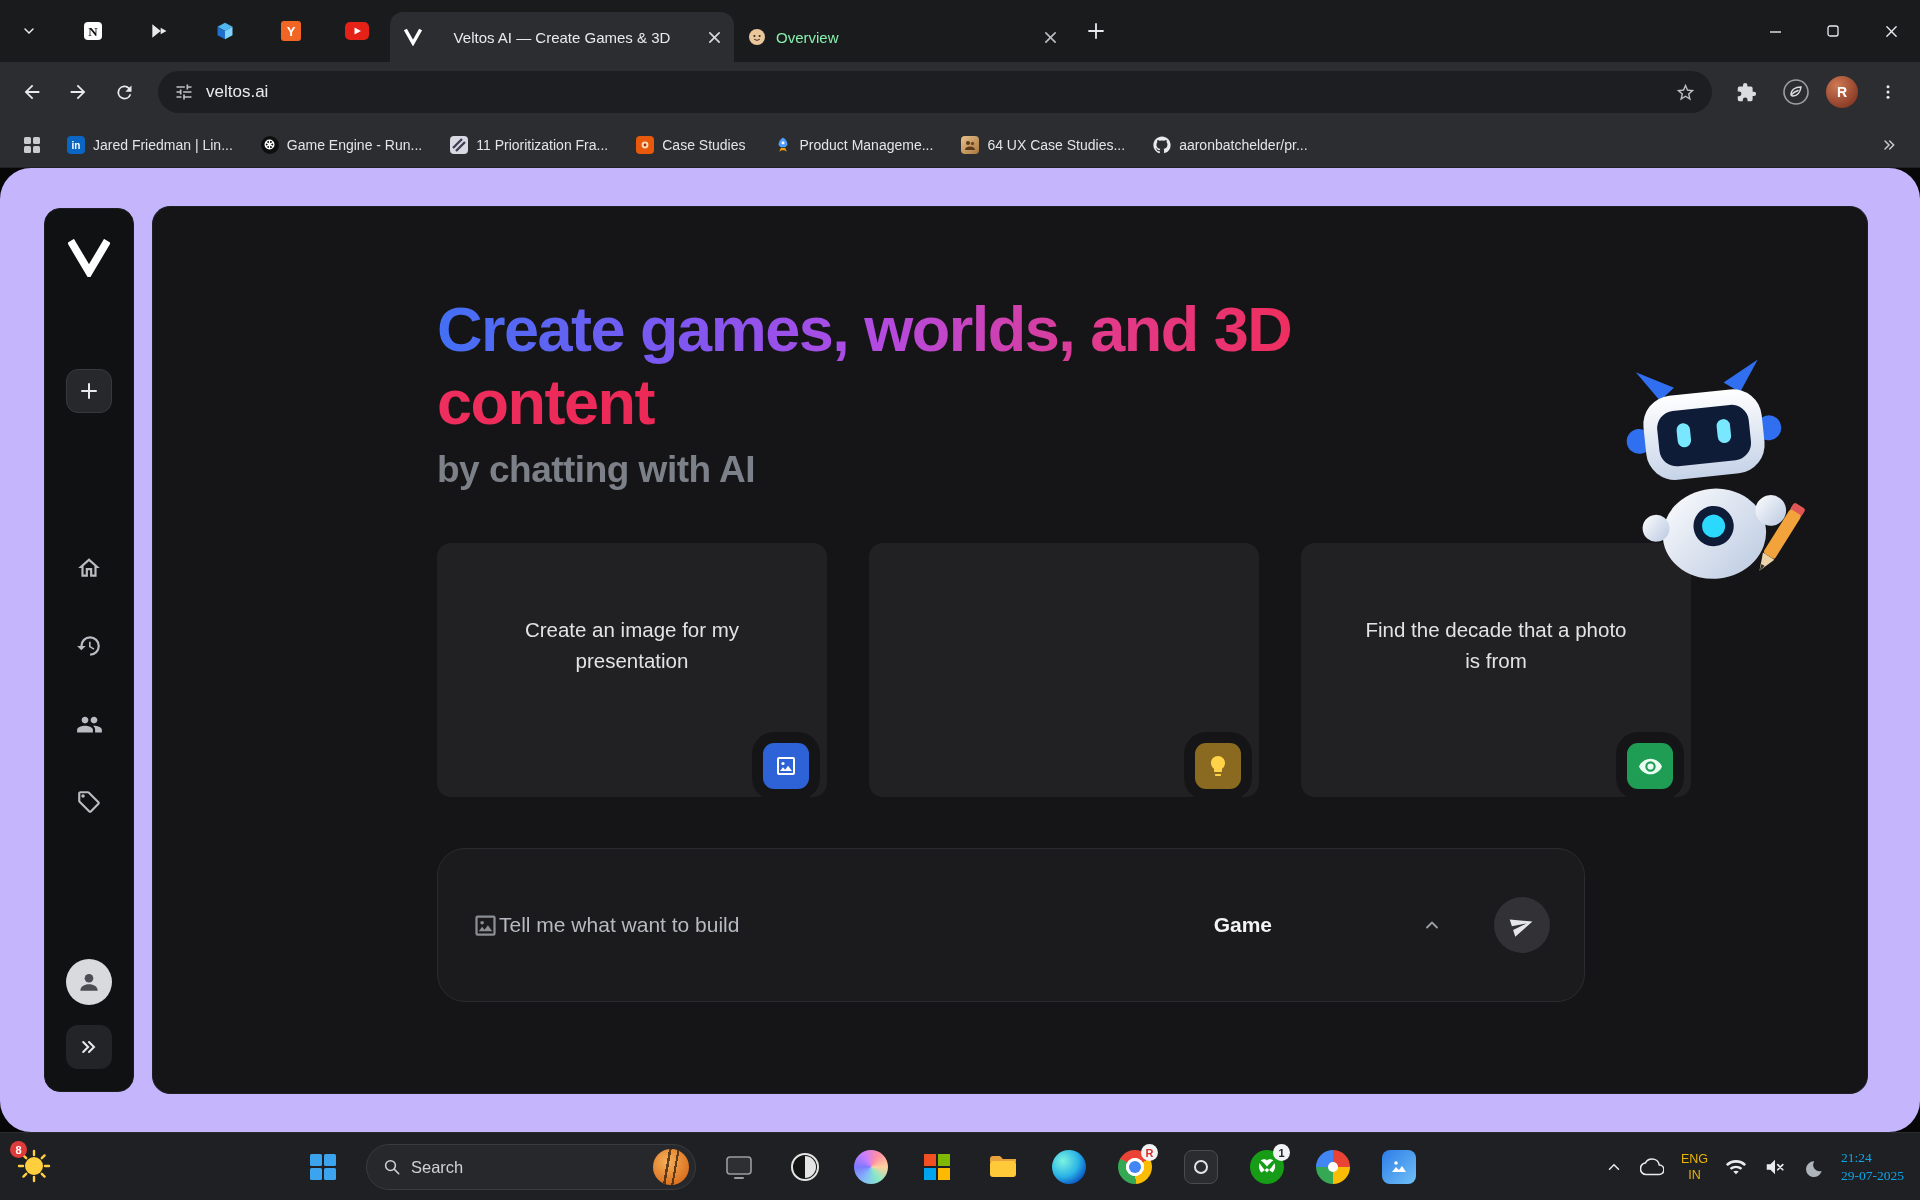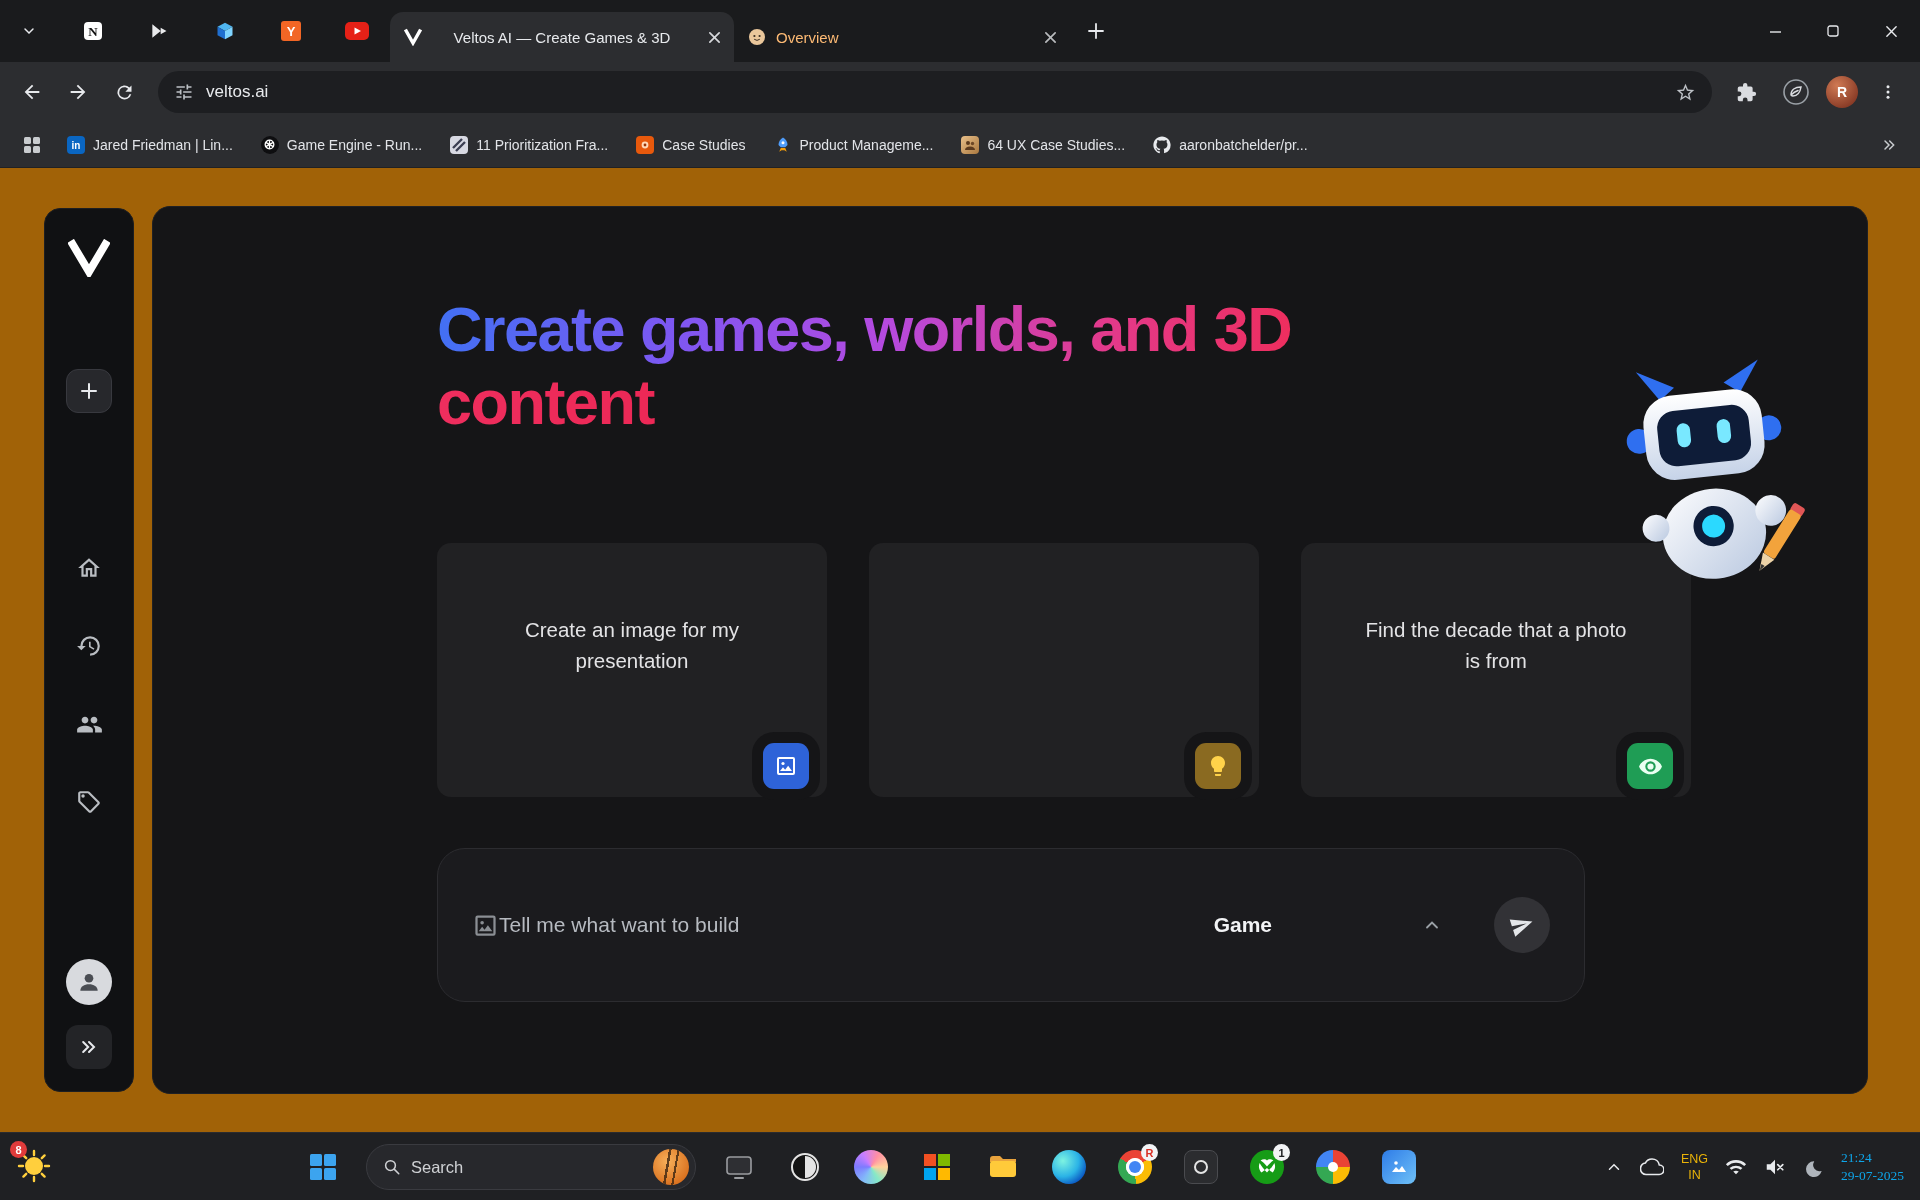--- a/index.html
+++ b/index.html
@@ -18,21 +18,21 @@
     background:#1a1b1d; display:flex; align-items:center; padding-left:12px;
   }
   .tab-search-btn { width:34px; height:34px; border-radius:50%; display:flex; align-items:center; justify-content:center; }
   .pinned-tabs { display:flex; margin-left:14px; }
   .pinned-tab { width:66px; height:44px; display:flex; align-items:center; justify-content:center; border-radius:10px; }
   .tab {
     align-self:flex-end; height:50px; width:344px; display:flex; align-items:center;
     padding:0 8px 0 14px; gap:10px;
   }
   .tab.active { background:#2c2d30; border-radius:13px 13px 0 0;text-align:center; }
-  .tab.inactive { width:336px; color:#fdba74; }
+  .tab.inactive { width:336px; color:#86efac; }
   .tab .tab-title { flex:1; font-size:15px; white-space:nowrap; overflow:hidden; text-overflow:ellipsis; }
   .tab-close { width:24px; height:24px; border-radius:50%; display:flex; align-items:center; justify-content:center; }
   .new-tab-btn { width:36px; height:36px; margin-left:8px; border-radius:50%; display:flex; align-items:center; justify-content:center; }
   .window-controls { margin-left:auto; display:flex; align-self:stretch; }
   .win-btn { width:58px; display:flex; align-items:center; justify-content:center; }
 
   .toolbar {
     position:absolute; top:62px; left:0; right:0; height:60px;
     background:#2c2d30; display:flex; align-items:center; padding:0 12px; gap:6px;
   }
@@ -55,21 +55,21 @@
     position:absolute; top:122px; left:0; right:0; height:46px;
     background:#2c2d30; display:flex; align-items:center; padding:0 16px; gap:10px;
     border-bottom:1px solid #202124;
   }
   .bookmark { display:flex; align-items:center; gap:8px; padding:5px 9px; border-radius:8px; }
   .bookmark .bm-label { font-size:14px; color:#e2e4e8; white-space:nowrap; }
   .bm-ico { width:18px; height:18px; border-radius:4px; display:flex; align-items:center; justify-content:center; flex:none; }
   .bookmarks-overflow { margin-left:auto; width:30px; height:30px; display:flex; align-items:center; justify-content:center; }
 
   
-  .page { position:absolute; top:168px; left:0; right:0; height:964px; background:#a16207; }
+  .page { position:absolute; top:168px; left:0; right:0; height:964px; background:#c4b5fd;border-radius:31px; }
 
   .sidebar {
     position:absolute; left:44px; top:40px; width:90px; height:884px;
     background:#101113; border:1px solid #1d1e21; border-radius:16px;
     display:flex; flex-direction:column; align-items:center;
   }
   .sidebar .logo { margin-top:30px; }
   .side-plus {
     margin-top:92px; width:46px; height:44px; border-radius:12px;
     background:#27282c; border:1px solid #38393f;
@@ -514,20 +514,21 @@
     </div>
   </div>
 
   <div class="main-panel">
 
     <div class="hero">
       <h1 class="hero-title">
         <span class="l1">Create games, worlds, and 3D</span>
         <span class="l2">content</span>
       </h1>
+      <div class="hero-sub">by chatting with AI</div>
     </div>
 
     <div class="robot">
       <svg width="230" height="245" viewBox="0 0 240 250">
         <defs>
           <linearGradient id="hg" x1="0" y1="0" x2="0" y2="1">
             <stop offset="0" stop-color="#ffffff"></stop>
               <stop offset="1" stop-color="#c6d3e8"></stop>
           </linearGradient>
           <linearGradient id="bg2" x1="0" y1="0" x2="1" y2="1">

